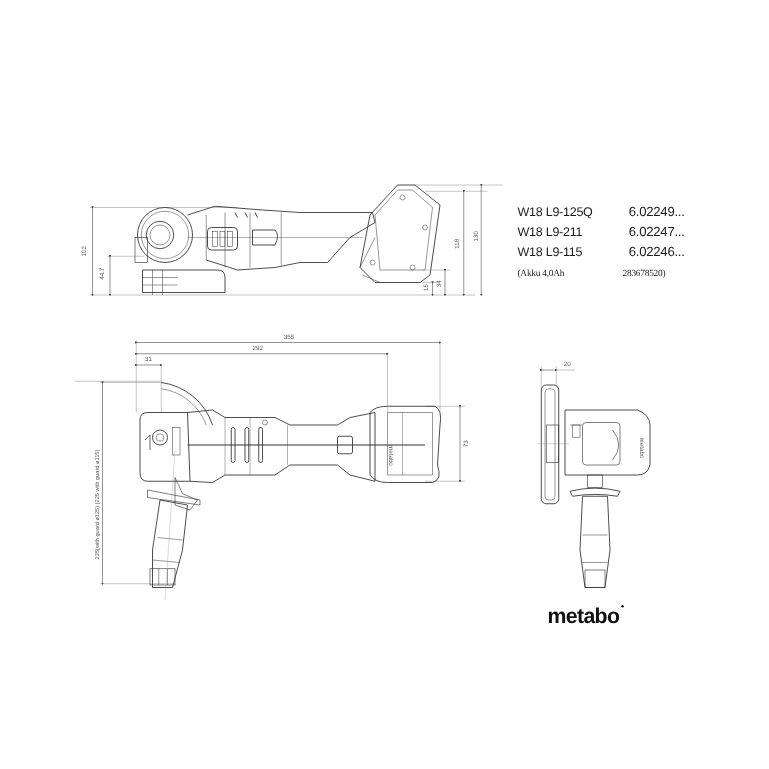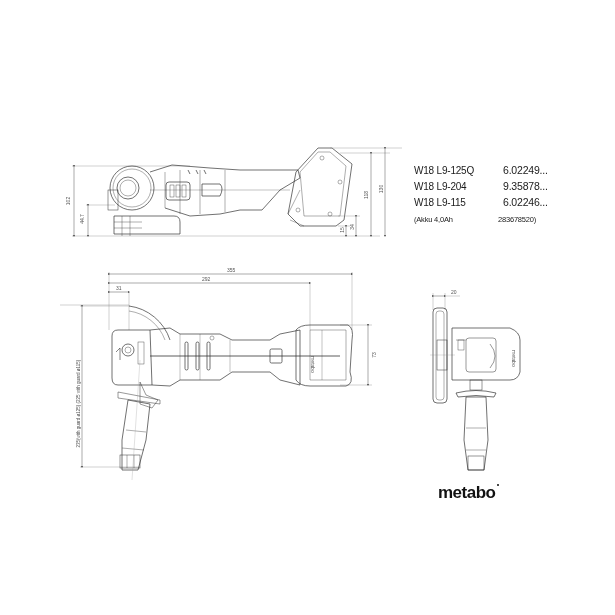--- a/index.html
+++ b/index.html
@@ -2,21 +2,21 @@
 <html><head>
 <meta charset="utf-8">
 <style>
   html, body { margin:0; padding:0; background:#ffffff; }
   body { width:615px; height:615px; position:relative; overflow:hidden; font-family:"Liberation Sans", sans-serif; }
   #canvas { position:absolute; left:0; top:0; width:615px; height:615px; }
   .dim { font-family:"Liberation Sans", sans-serif; font-size:5px; fill:#555; }
   .spec { position:absolute; left:414px; font-family:"Liberation Sans", sans-serif; color:#1a1a1a; white-space:nowrap; }
   .spec .model { display:inline-block; width:77px; font-size:10px; letter-spacing:-0.2px; }
   .spec .code { display:inline-block; font-size:10.5px; letter-spacing:-0.2px;margin-left:12px; }
-  .spec.small .model, .spec.small .code { font-size:7.5px; }
+  .spec.small .model, .spec.small .code { font-size:7.5px;font-family:Liberation Serif, serif; }
   .spec.small .model { width:72px; }
   .logo { position:absolute; left:438px; top:483px; font-family:"Liberation Sans", sans-serif; font-weight:bold; font-size:17px; letter-spacing:-0.5px; color:#111; }
   .logo .reg { position:absolute; right:-4px; top:1px; width:2px; height:2px; border-radius:50%; background:#111; }
 </style>
 </head>
 <body>
 
 <svg id="canvas" viewBox="0 0 615 615" xmlns="http://www.w3.org/2000/svg">
   <defs>
     <marker id="arr" markerWidth="4" markerHeight="4" refX="2" refY="2" orient="auto">
@@ -180,21 +180,21 @@
   <span style="position:absolute;left:18px;top:385px;width:120px;font-size:4.5px;color:#555;white-space:nowrap;transform:rotate(-90deg);transform-origin:center;">235(with guard ø125) (225 with guard ø115)</span>
 
   <span style="position:absolute;left:451px;top:289px;font-size:5px;color:#555;">20</span>
 </div>
 
 <div>
   <div class="spec" style="top:160px;">
     <span class="model">W18 L9-125Q</span><span class="code">6.02249...</span>
   </div>
   <div class="spec" style="top:176px;">
-    <span class="model">W18 L9-204</span><span class="code">9.35878...</span>
+    <span class="model">W18 L9-211</span><span class="code">6.02247...</span>
   </div>
   <div class="spec" style="top:192px;">
     <span class="model">W18 L9-115</span><span class="code">6.02246...</span>
   </div>
   <div class="spec small" style="top:208px;">
     <span class="model">(Akku 4,0Ah</span><span class="code">283678520)</span>
   </div>
 </div>
 
 <div class="logo">

